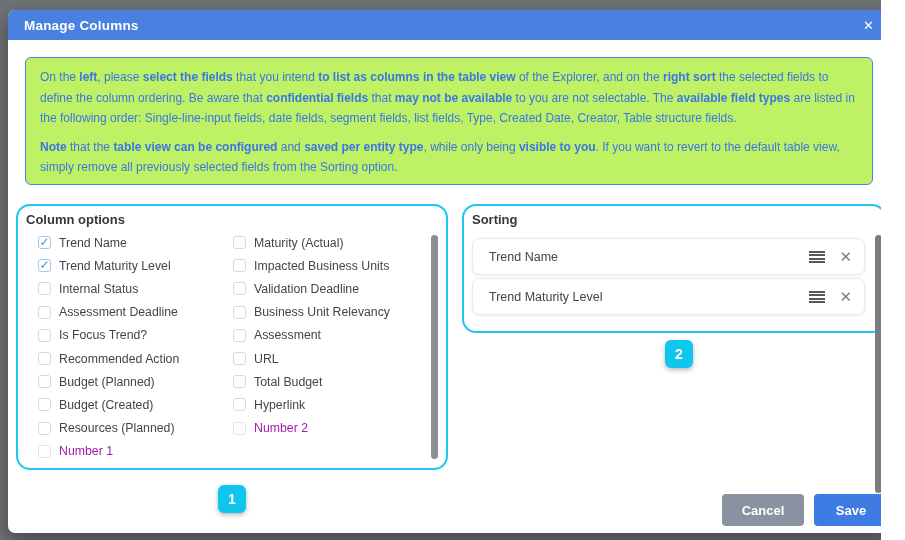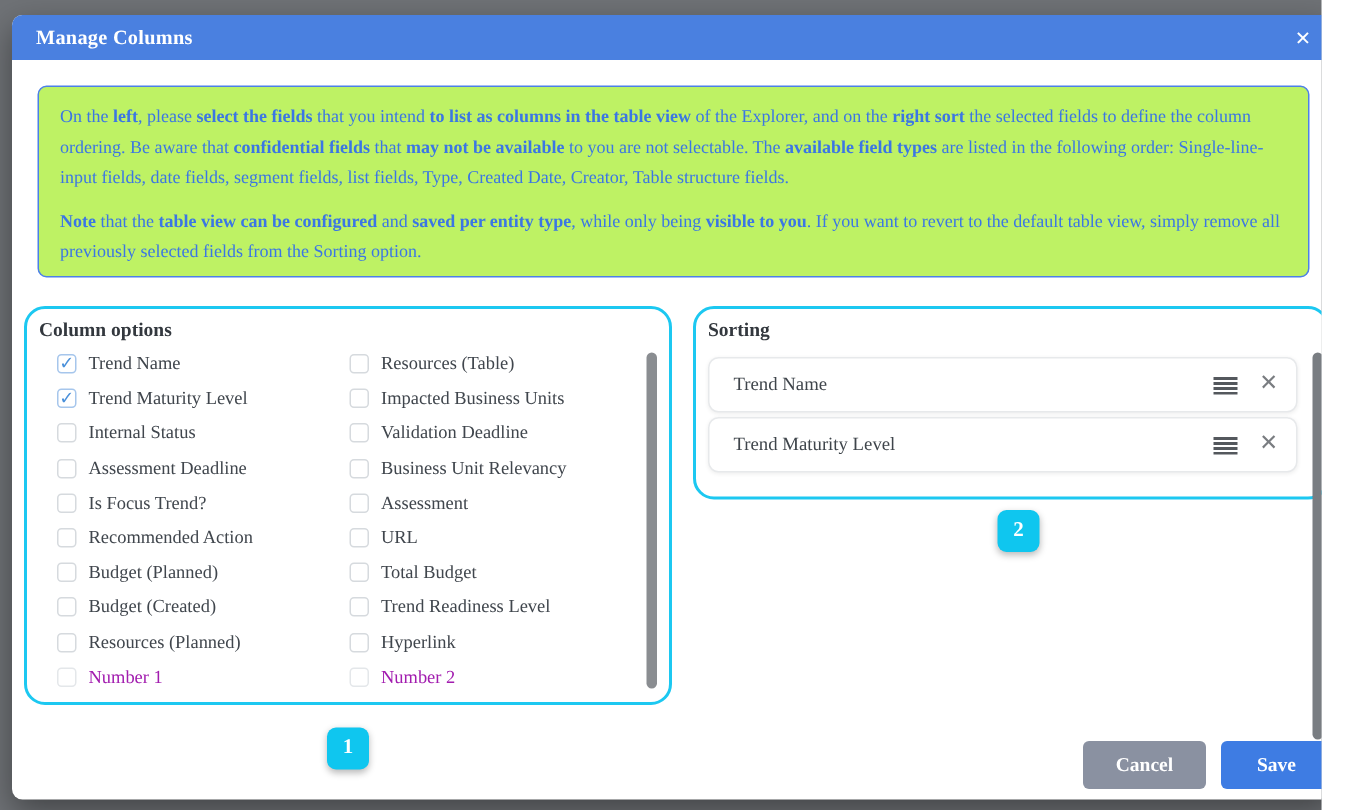--- a/index.html
+++ b/index.html
@@ -1,19 +1,19 @@
 <!DOCTYPE html>
 <html><head>
 <meta charset="utf-8">
 <style>
   html,body { margin:0; padding:0; }
   .stage {
     position:relative; width:881px; height:540px; overflow:hidden;
     background:#6f7276;
-    font-family:Liberation Serif, serif;
+    font-family:Liberation Sans, sans-serif;
   }
   
   .bg-right {
     position:absolute; left:890px; top:0; width:15px; height:540px;
     background:
       linear-gradient(to bottom,
         #64676c 0px, #64676c 206px,
         #45484c 206px, #45484c 230px,
         #595c61 230px, #595c61 334px,
         #6a6d72 334px, #6a6d72 540px);
@@ -161,21 +161,21 @@
             <span class="chk-label">Resources (Planned)</span>
           </div>
           <div class="chk-row disabled">
             <span class="chk"></span>
             <span class="chk-label">Number 1</span>
           </div>
         </div>
       <div class="checklist right" id="colRight">
           <div class="chk-row">
             <span class="chk"></span>
-            <span class="chk-label">Resources (Table)</span>
+            <span class="chk-label">Maturity (Actual)</span>
           </div>
           <div class="chk-row">
             <span class="chk"></span>
             <span class="chk-label">Impacted Business Units</span>
           </div>
           <div class="chk-row">
             <span class="chk"></span>
             <span class="chk-label">Validation Deadline</span>
           </div>
           <div class="chk-row">
@@ -186,24 +186,20 @@
             <span class="chk"></span>
             <span class="chk-label">Assessment</span>
           </div>
           <div class="chk-row">
             <span class="chk"></span>
             <span class="chk-label">URL</span>
           </div>
           <div class="chk-row">
             <span class="chk"></span>
             <span class="chk-label">Total Budget</span>
-          </div>
-          <div class="chk-row">
-            <span class="chk"></span>
-            <span class="chk-label">Trend Readiness Level</span>
           </div>
           <div class="chk-row">
             <span class="chk"></span>
             <span class="chk-label">Hyperlink</span>
           </div>
           <div class="chk-row disabled">
             <span class="chk"></span>
             <span class="chk-label">Number 2</span>
           </div>
         </div>

